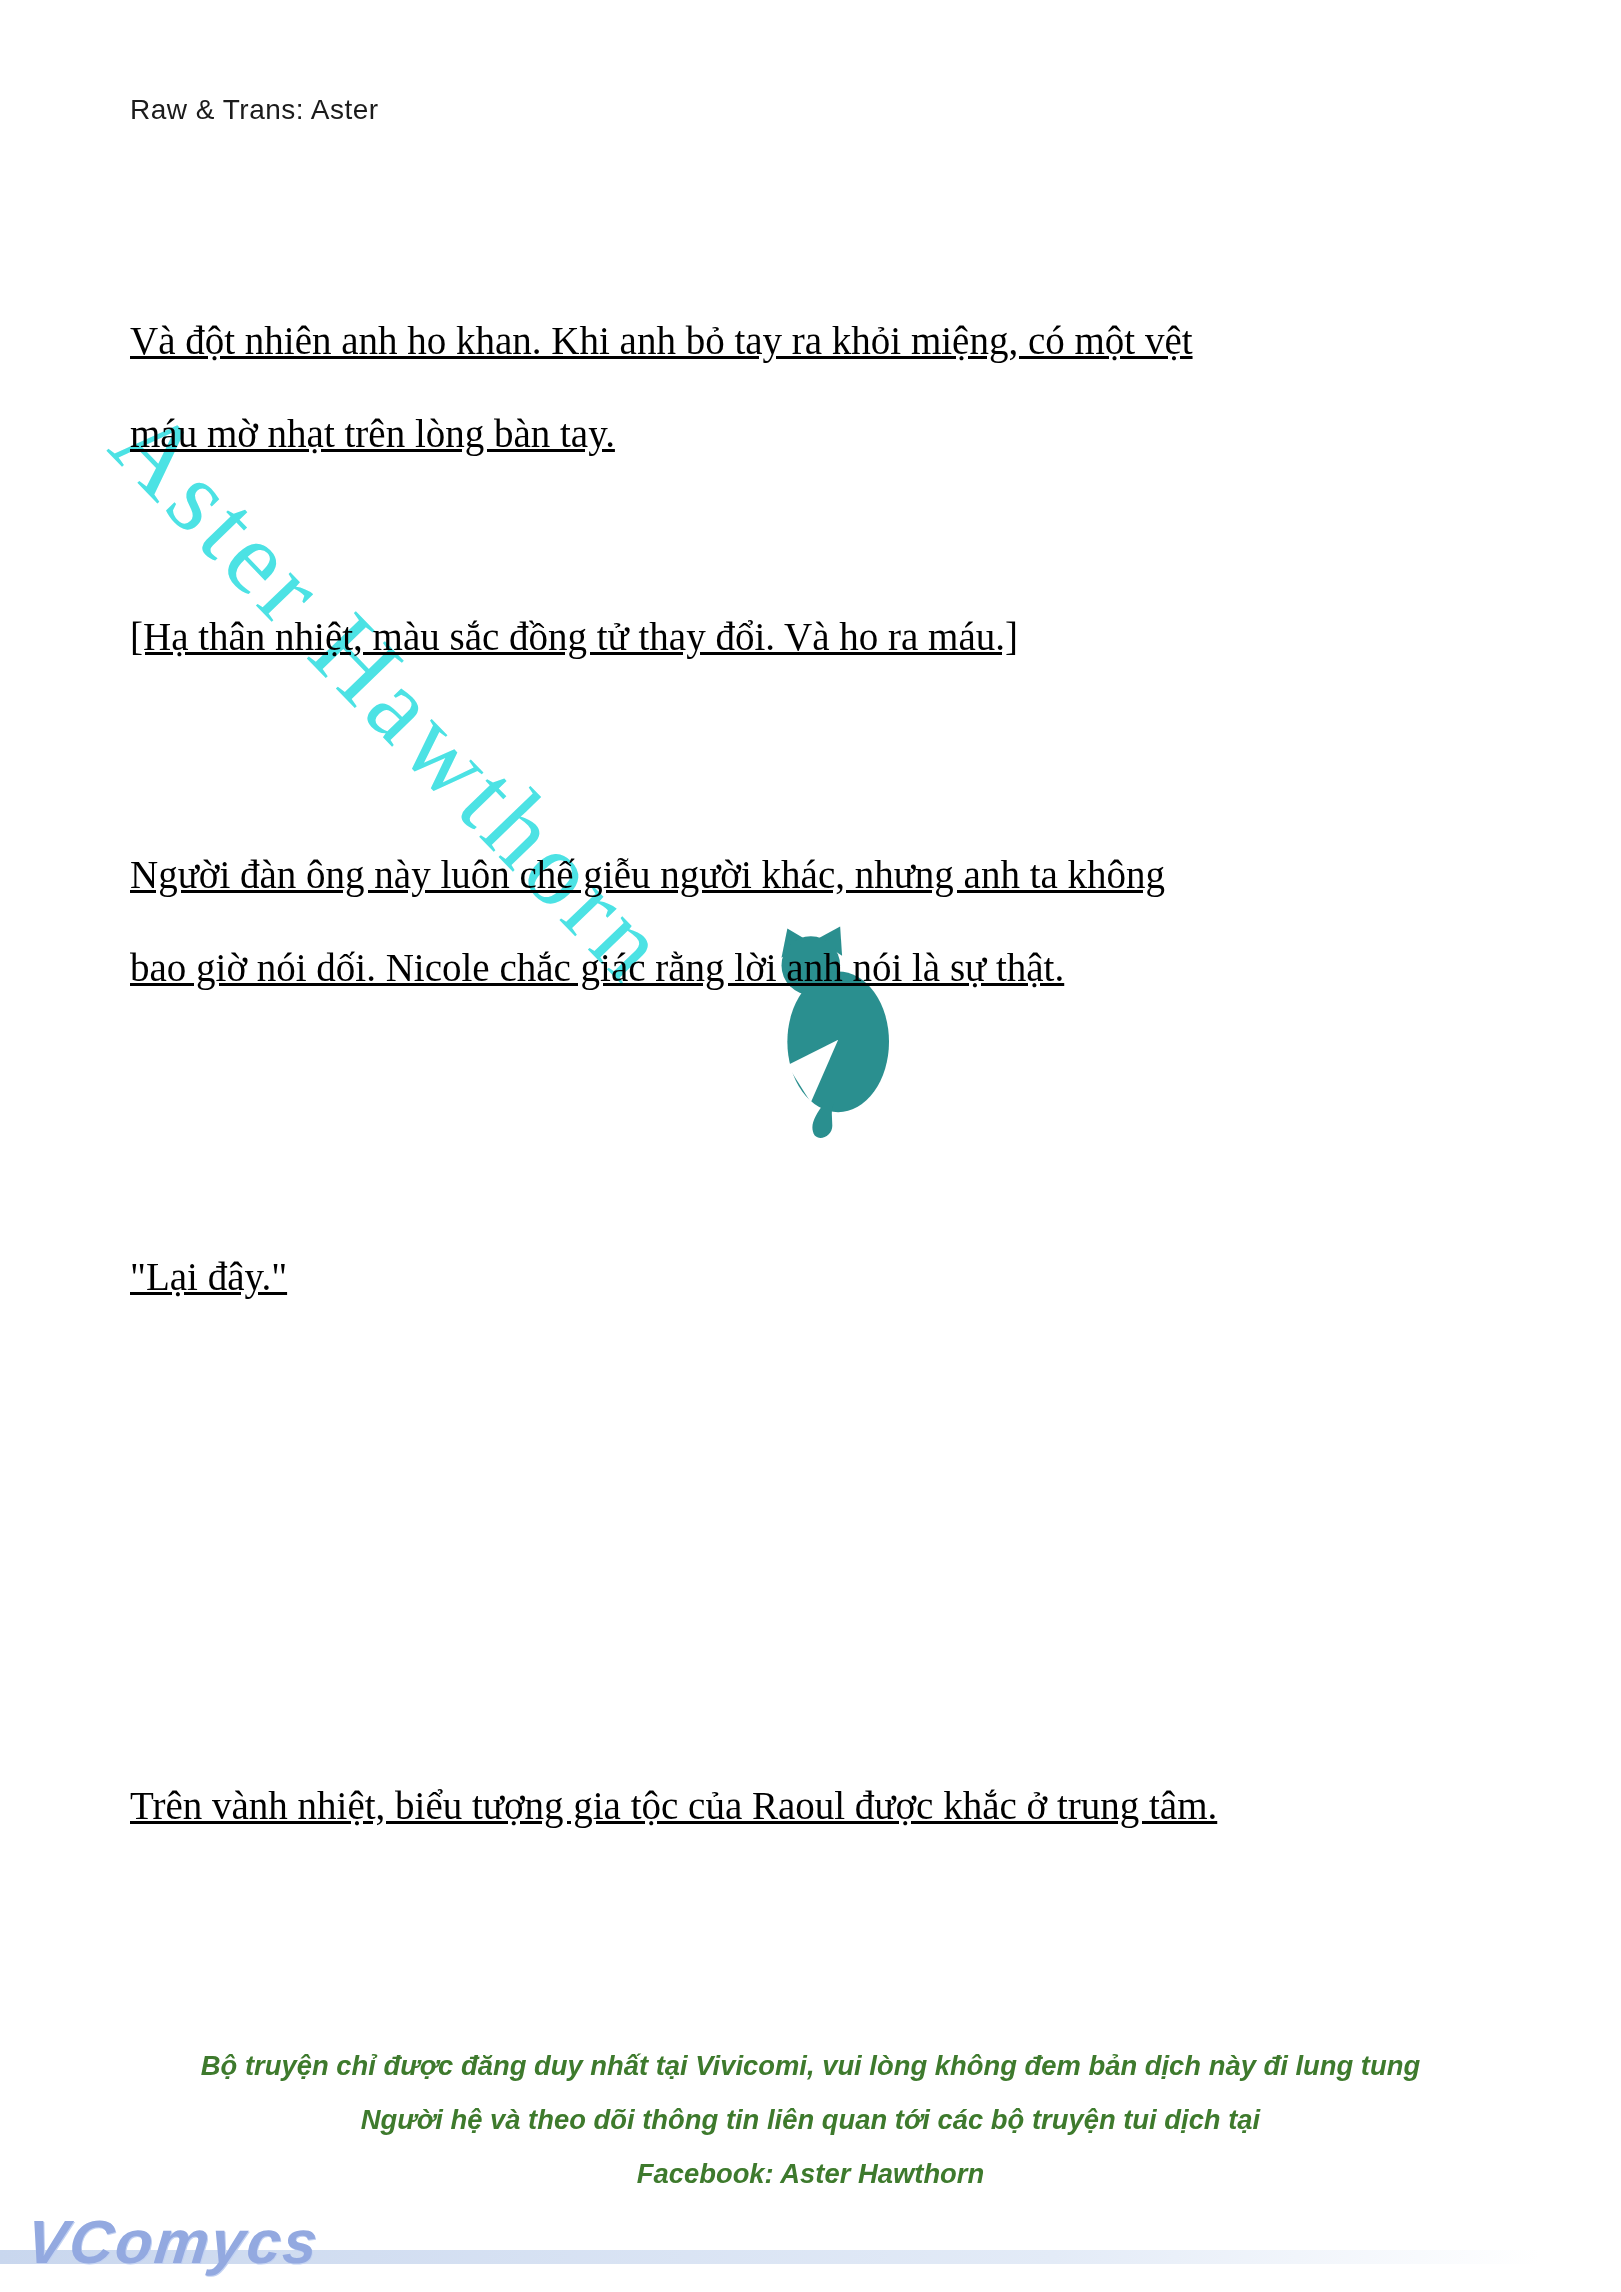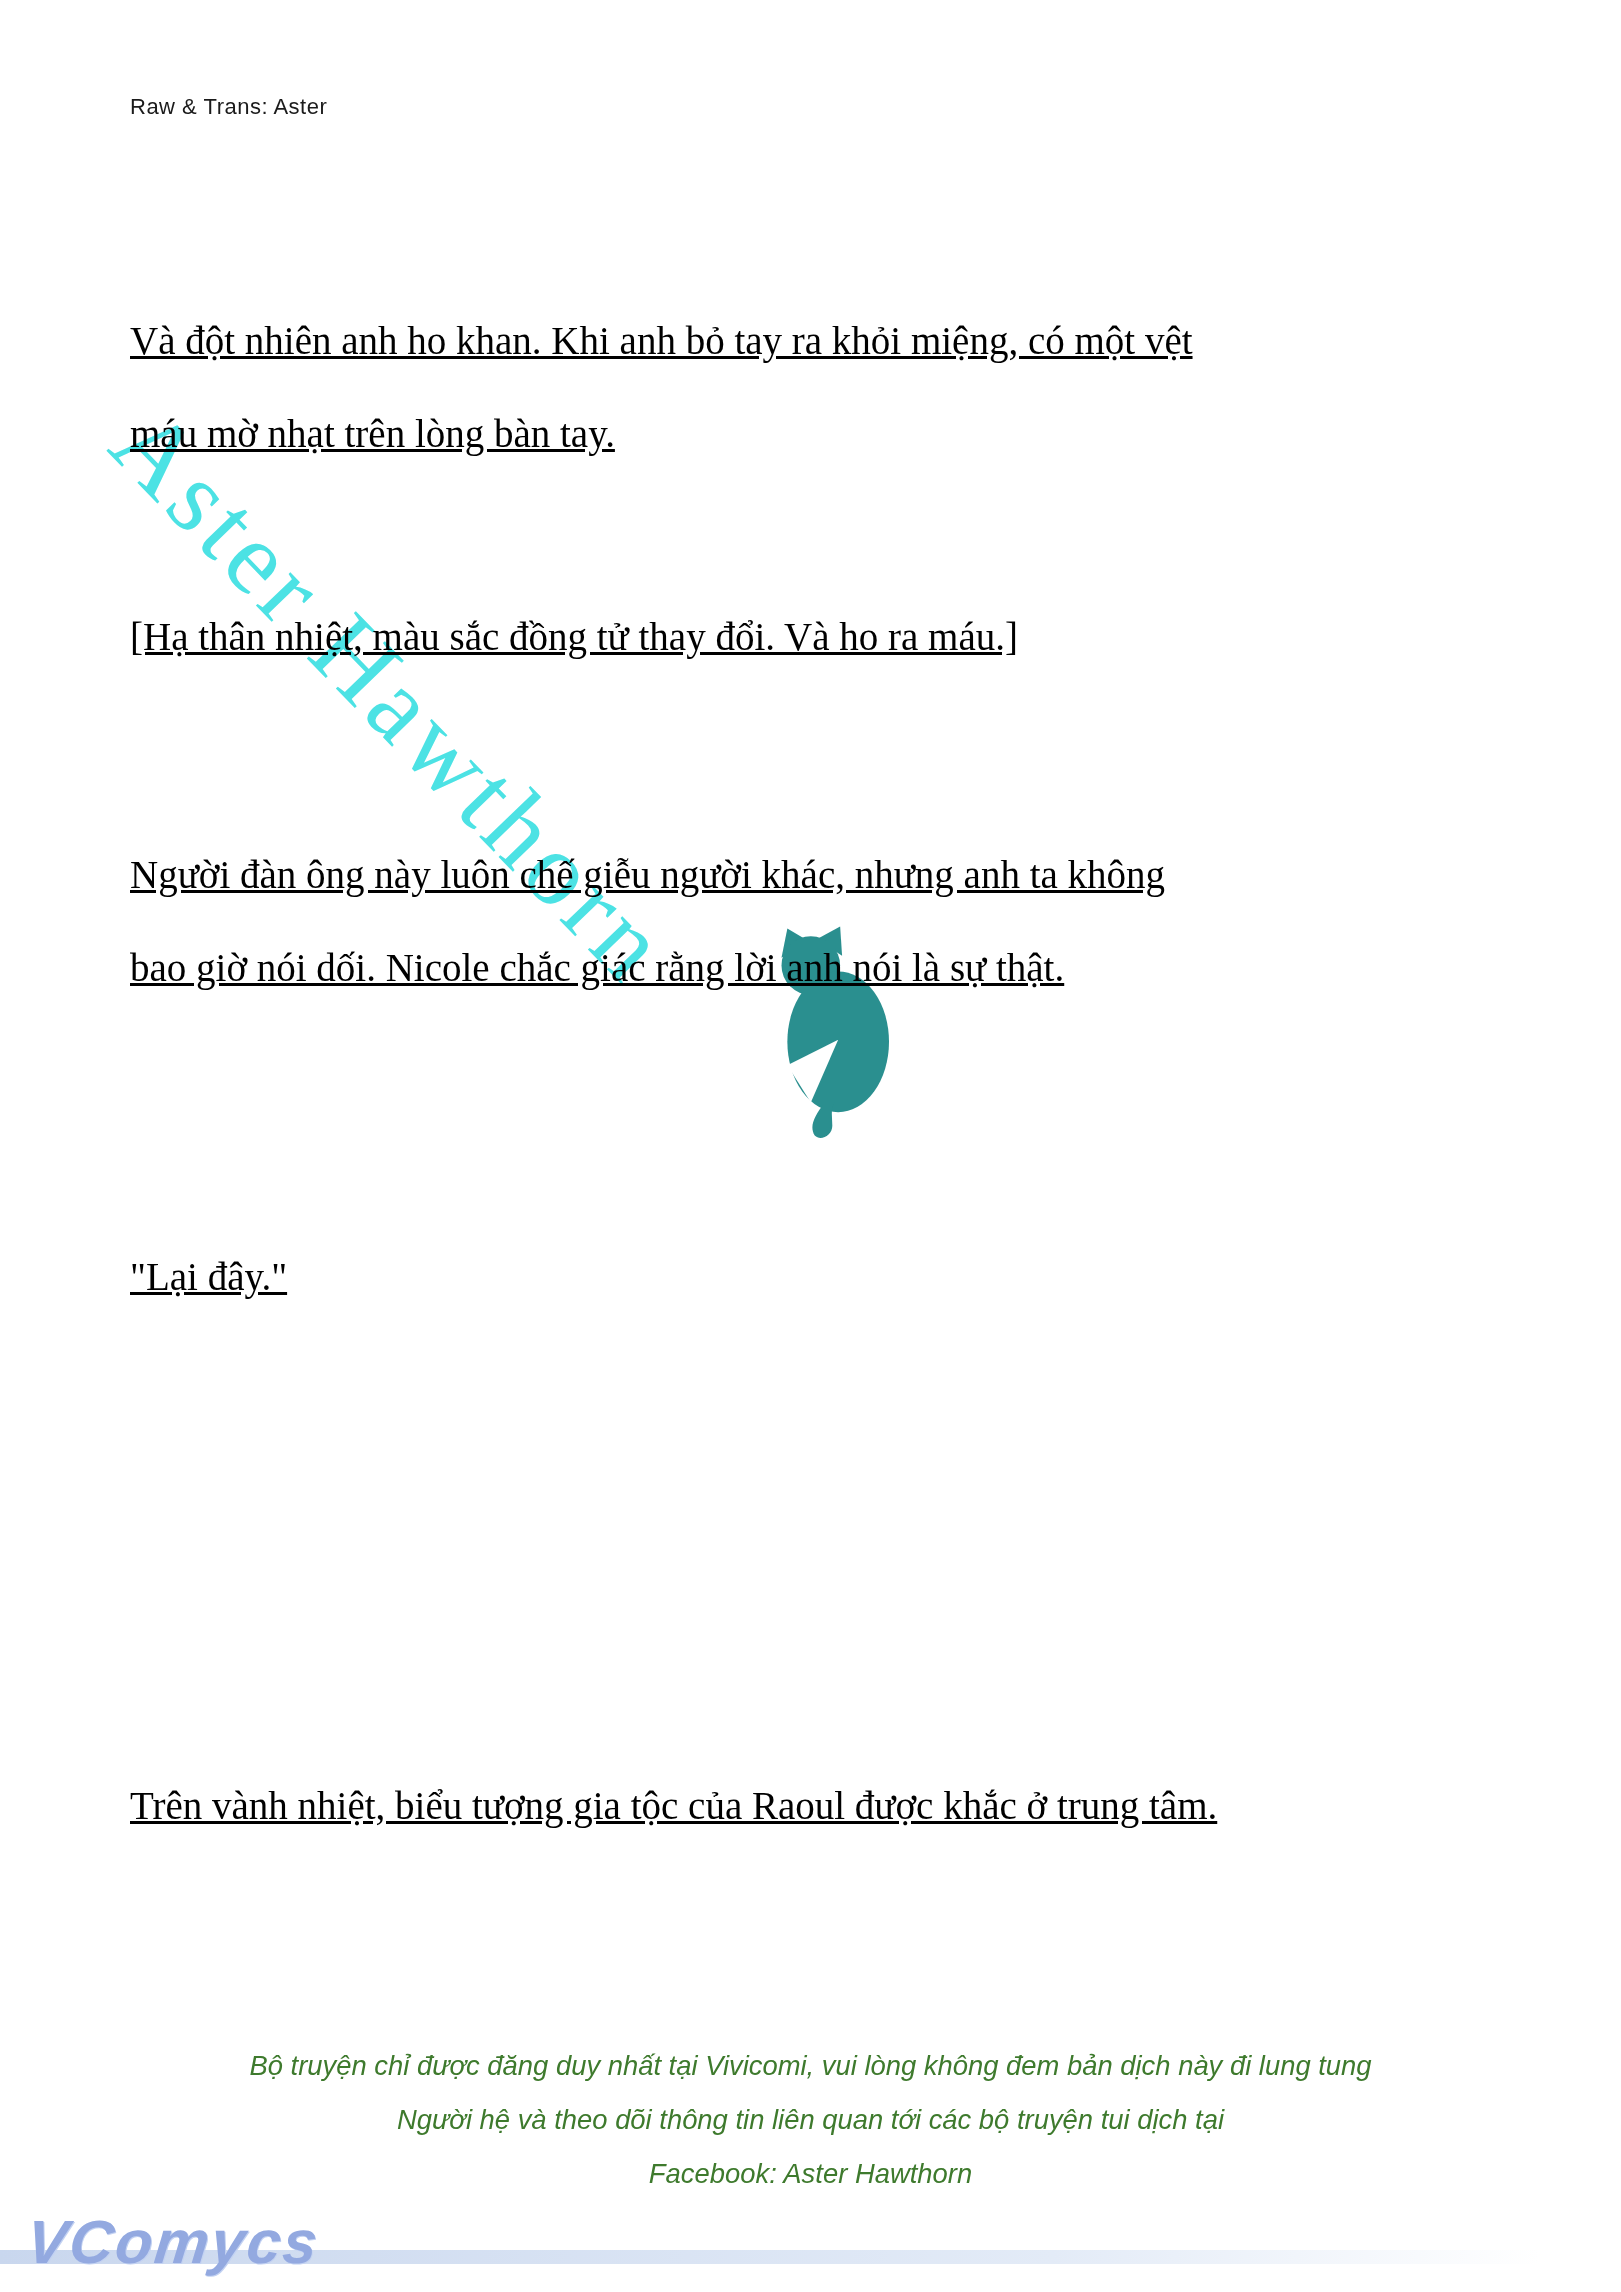--- a/index.html
+++ b/index.html
@@ -6,21 +6,21 @@
   body{
     width:1621px;height:2293px;position:relative;background:#ffffff;
     font-family:"Liberation Serif","DejaVu Serif",serif;overflow:hidden;
   }
   .layer-bg{position:absolute;inset:0;z-index:0;}
   .layer-fg{position:absolute;inset:0;z-index:1;}
 
   .header-credit{
     position:absolute;left:130px;top:94px;
     font-family:"Liberation Sans","DejaVu Sans",sans-serif;
-    font-size:22px;color:#1b1b1b;letter-spacing:0.5px;
+    font-size:28px;color:#1b1b1b;letter-spacing:0.5px;
   }
 
   .watermark{
     position:absolute;left:174px;top:384px;
     font-family:"Liberation Serif","DejaVu Serif",serif;
     font-size:104px;letter-spacing:5.9px;white-space:nowrap;
     color:var(--watermark-color,#4ce2e4);
     transform:rotate(46deg);transform-origin:0 0;
   }
 
@@ -33,21 +33,21 @@
   .p-2{top:828px;}
   .p-3{top:1230px;}
   .p-4{top:1465px;}
   .p-5{top:1759px;}
 
   .cat{position:absolute;left:760px;top:926px;width:129px;height:214px;}
 
   .footer{
     position:absolute;left:0;top:2039px;width:1621px;text-align:center;
     font-family:"Liberation Sans","DejaVu Sans",sans-serif;
-    font-style:italic;font-weight:normal;
+    font-style:italic;font-weight:bold;
     font-size:27.4px;line-height:54px;color:var(--footer-color,#3e7a2d);
   }
 
   .logo{
     position:absolute;left:27.4px;top:2207px;
     font-family:"Liberation Sans","DejaVu Sans",sans-serif;
     font-style:italic;font-weight:bold;font-size:61px;letter-spacing:2px;
     color:var(--logo-color,#93a9e0);
     text-shadow:1px 1px 0 #c3d2f2;
     transform:skewX(-6deg);

